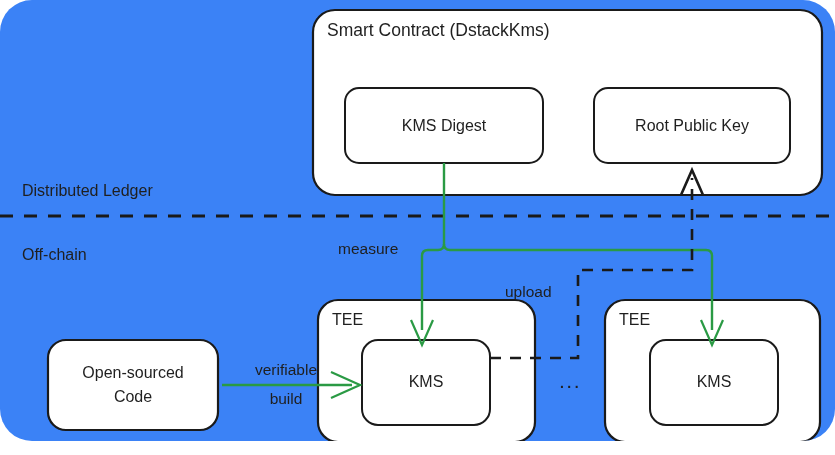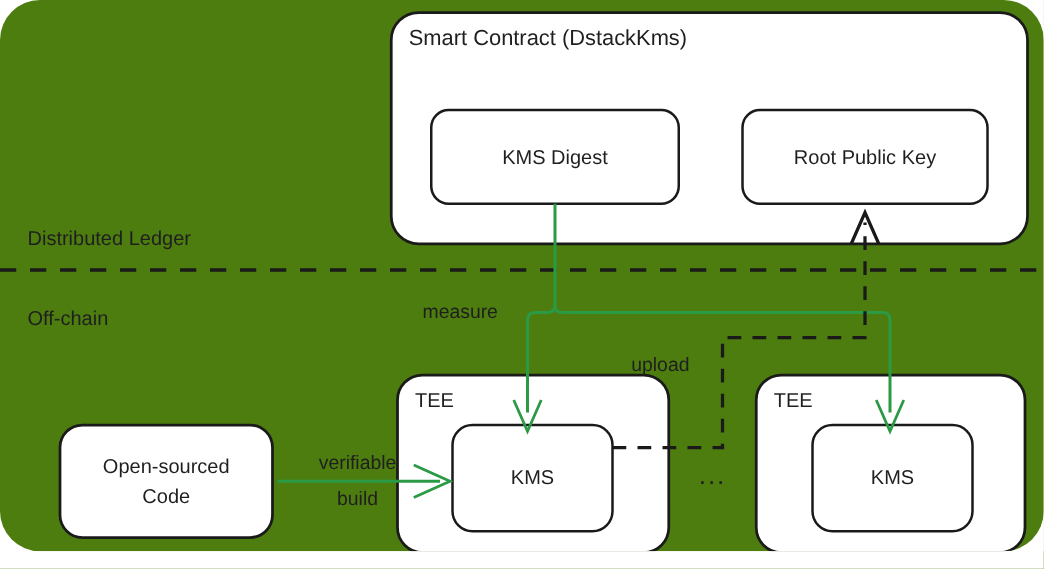--- a/index.html
+++ b/index.html
@@ -7,21 +7,21 @@
     padding: 0;
     background: #ffffff;
   }
   body {
     font-family: "Liberation Sans", "DejaVu Sans", sans-serif;
   }
   #diagram-root {
     position: relative;
     width: 835px;
     height: 441px;
-    background: #4d7c0f;
+    background: #3b82f6;
     overflow: hidden;
     border-radius: 32px;
   }
   svg.diagram-canvas {
     position: absolute;
     left: 0;
     top: 0;
     width: 835px;
     height: 455px;
     display: block;

